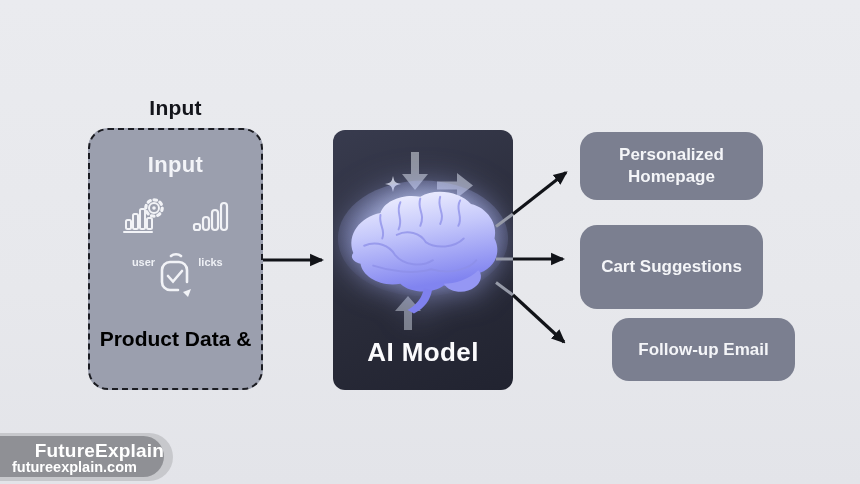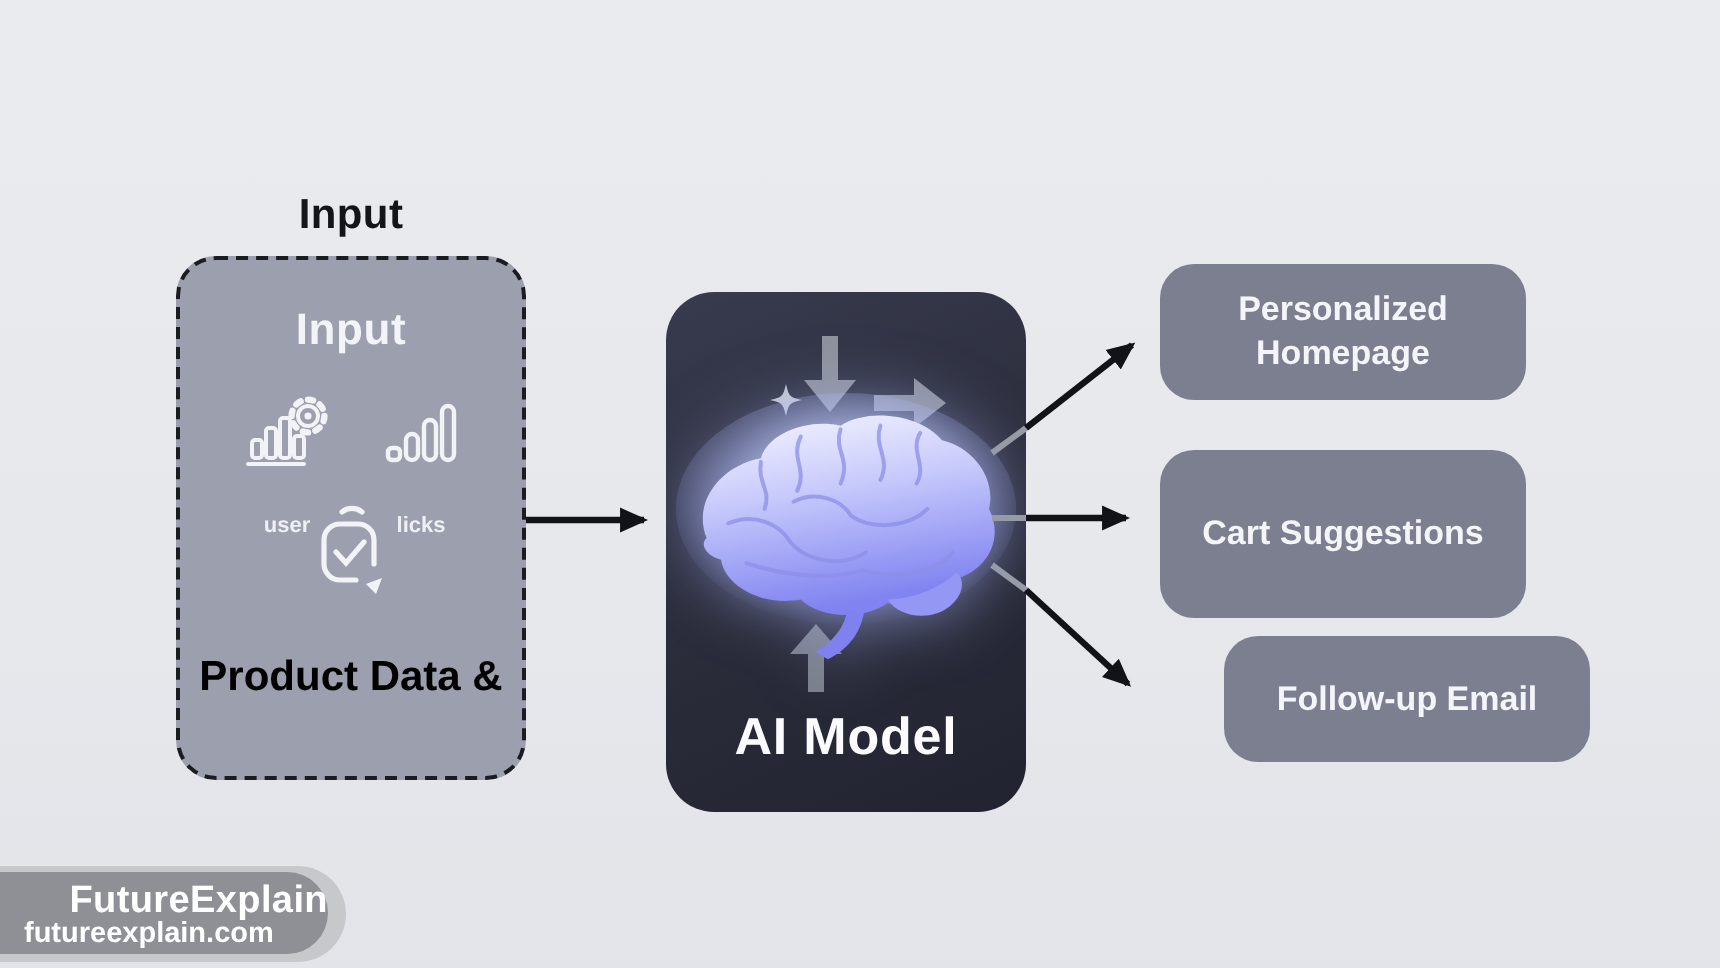--- a/index.html
+++ b/index.html
@@ -32,21 +32,21 @@
   .icon-block{display:flex;flex-direction:column;align-items:center;}
   .icon-label{font-size:11px;font-weight:600;color:#eef0f5;margin-top:14px;}
   .check-wrap{position:absolute;top:122px;left:0;width:100%;display:flex;justify-content:center;}
   .input-caption{
     position:absolute;top:196px;left:0;width:100%;text-align:center;
     font-size:21px;font-weight:700;color:#000000;line-height:1.22;
   }
 
   
   .ai-box{
-    position:absolute;left:333px;top:146px;width:180px;height:260px;border-radius:24px;
+    position:absolute;left:333px;top:130px;width:180px;height:260px;border-radius:12px;
     background:
       radial-gradient(ellipse 90px 60px at 52% 36%, rgba(190,220,180,.16), transparent 70%),
       linear-gradient(155deg,#383b4e 0%,#2a2c3a 55%,#212330 100%);
     overflow:hidden;
   }
   .ai-label{
     position:absolute;bottom:22px;left:0;width:100%;text-align:center;
     font-size:26px;font-weight:700;color:#fbfbfd;letter-spacing:.4px;
   }
   .brain-svg{position:absolute;left:4px;top:50px;filter:drop-shadow(0 0 16px rgba(175,185,255,.65));}

